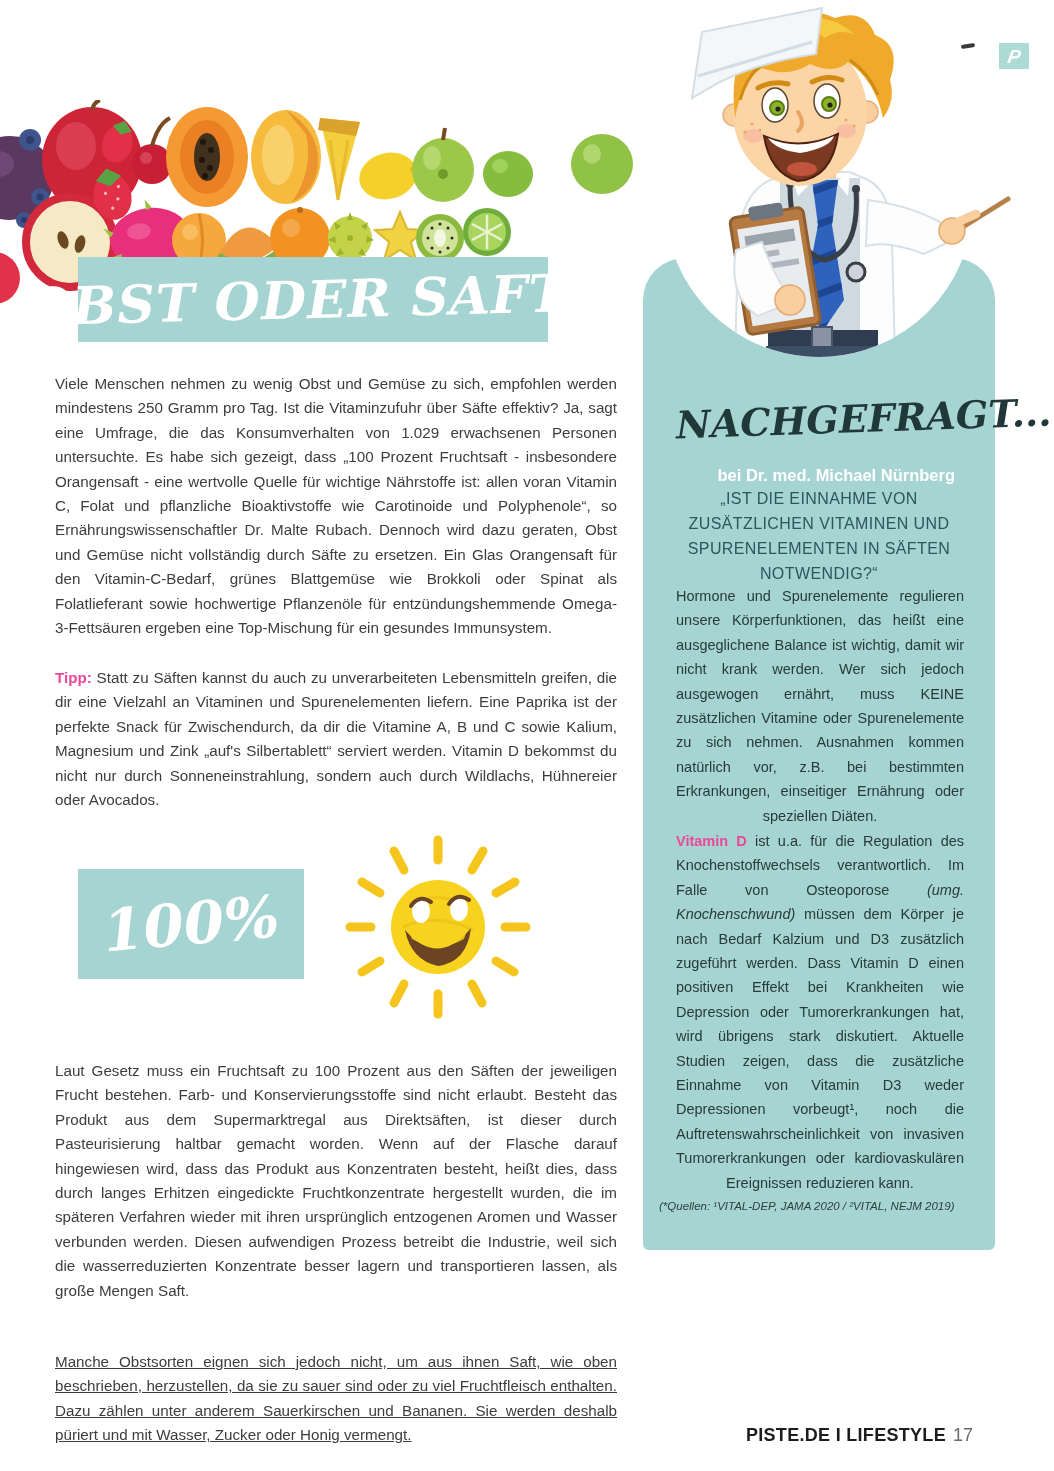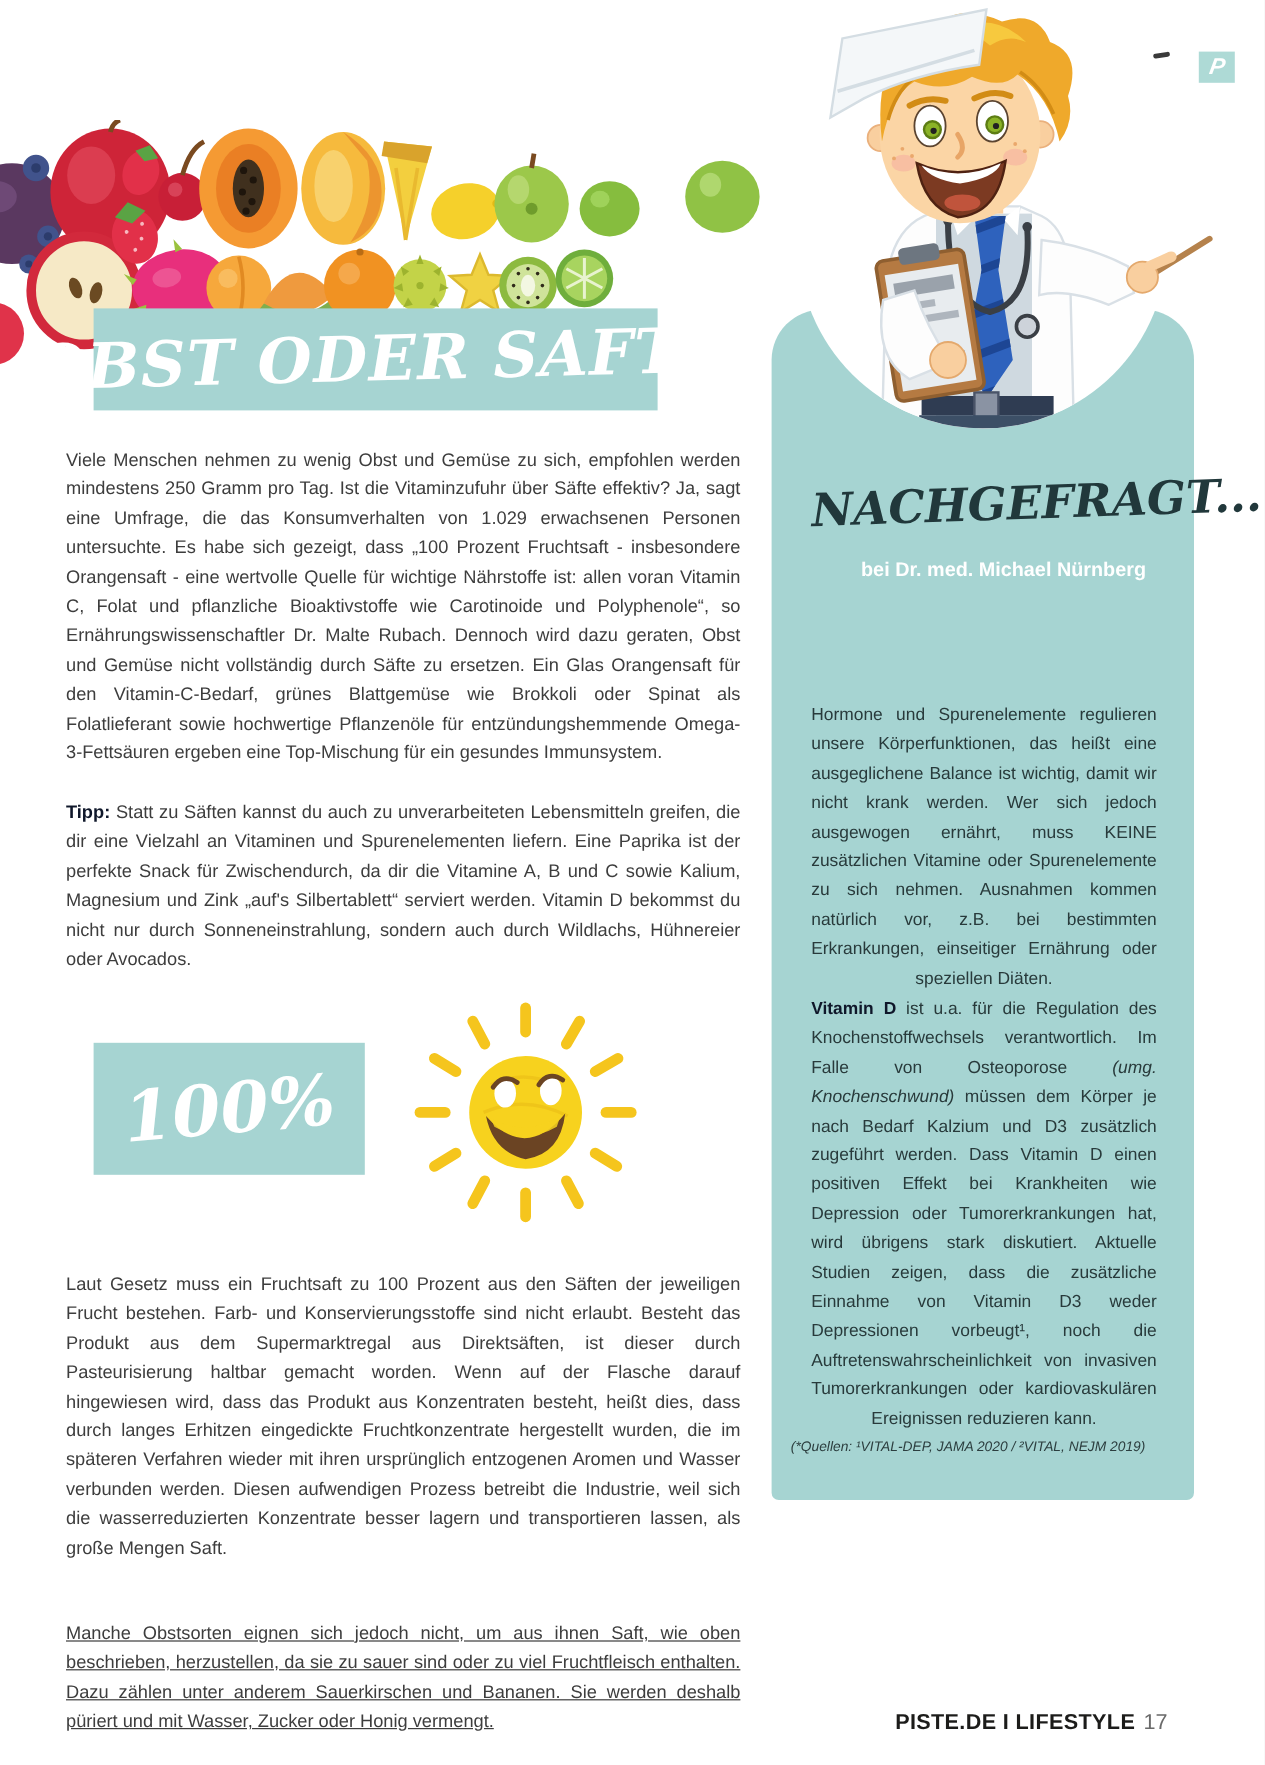--- a/index.html
+++ b/index.html
@@ -28,21 +28,21 @@
   }
   .title-banner .brush{font-size:52px;letter-spacing:1px;transform:rotate(-1.5deg);white-space:nowrap;}
   .body-par{
     left:55px;width:562px;font-size:15.2px;line-height:24.4px;
     text-align:justify;color:var(--ink);
   }
   .p-intro{top:372px;}
   .p-tip{top:666px;}
   .p-law{top:1035px;margin-top:24px;}
   .p-closing{top:1350px;text-decoration:underline;}
-  .bold-lead{font-weight:bold;color:#0f172a;}
+  .bold-lead{font-weight:bold;color:#ec4899;}
   .badge-box{
     left:78px;top:869px;width:226px;height:110px;background:var(--teal);
     display:flex;align-items:center;justify-content:center;
   }
   .badge-box .brush{font-size:58px;transform:rotate(-5deg);}
   .section-heading{
     left:56px;top:986px;font-size:33px;letter-spacing:1.5px;
     color:var(--teal-light);white-space:nowrap;
   }
   .sun{left:343px;top:832px;width:190px;height:190px;}
@@ -342,20 +342,21 @@
           </g>
         <path d="M124,136 Q160,152 198,134 Q192,178 158,181 Q130,173 124,136 Z" fill="#7c3a22" stroke="#4f2212" stroke-width="2"></path>
         <path d="M128,138 Q160,152 194,136 Q190,148 160,153 Q136,150 128,138 Z" fill="#fff"></path>
         <ellipse cx="162" cy="169" rx="15" ry="7" fill="#c0543c"></ellipse>
       </g>
     </svg>
   </div>
 
   <div class="abs sidebar-title">NACHGEFRAGT...</div>
   <div class="abs sidebar-subtitle">bei Dr. med. Michael Nürnberg</div>
+  <div class="abs sidebar-question">„IST DIE EINNAHME VON ZUSÄTZLICHEN VITAMINEN UND SPURENELEMENTEN IN SÄFTEN NOTWENDIG?“</div>
   <p class="abs sidebar-par sp-1">Hormone und Spurenelemente regulieren unsere Körperfunktionen, das heißt eine ausgeglichene Balance ist wichtig, damit wir nicht krank werden. Wer sich jedoch ausgewogen ernährt, muss KEINE zusätzlichen Vitamine oder Spurenelemente zu sich nehmen. Ausnahmen kommen natürlich vor, z.B. bei bestimmten Erkrankungen, einseitiger Ernährung oder speziellen Diäten.</p>
   <p class="abs sidebar-par sp-2"><span class="bold-lead">Vitamin D</span><span> ist u.a. für die Regulation des Knochenstoffwechsels verantwortlich. Im Falle von Osteoporose </span><span class="italic">(umg. Knochenschwund)</span><span> müssen dem Körper je nach Bedarf Kalzium und D3 zusätzlich zugeführt werden. Dass Vitamin D einen positiven Effekt bei Krankheiten wie Depression oder Tumorerkrankungen hat, wird übrigens stark diskutiert. Aktuelle Studien zeigen, dass die zusätzliche Einnahme von Vitamin D3 weder Depressionen vorbeugt¹, noch die Auftretenswahrscheinlichkeit von invasiven Tumorerkrankungen oder kardiovaskulären Ereignissen reduzieren kann.</span></p>
   <div class="abs sidebar-sources">(*Quellen: ¹VITAL-DEP, JAMA 2020 / ²VITAL, NEJM 2019)</div>
 
   <div class="abs corner-dash"></div>
   <div class="abs logo">
     <span>P</span>
   </div>
   <div class="abs footer">
     <span class="brand">PISTE.DE I LIFESTYLE</span><span class="pageno">17</span>

